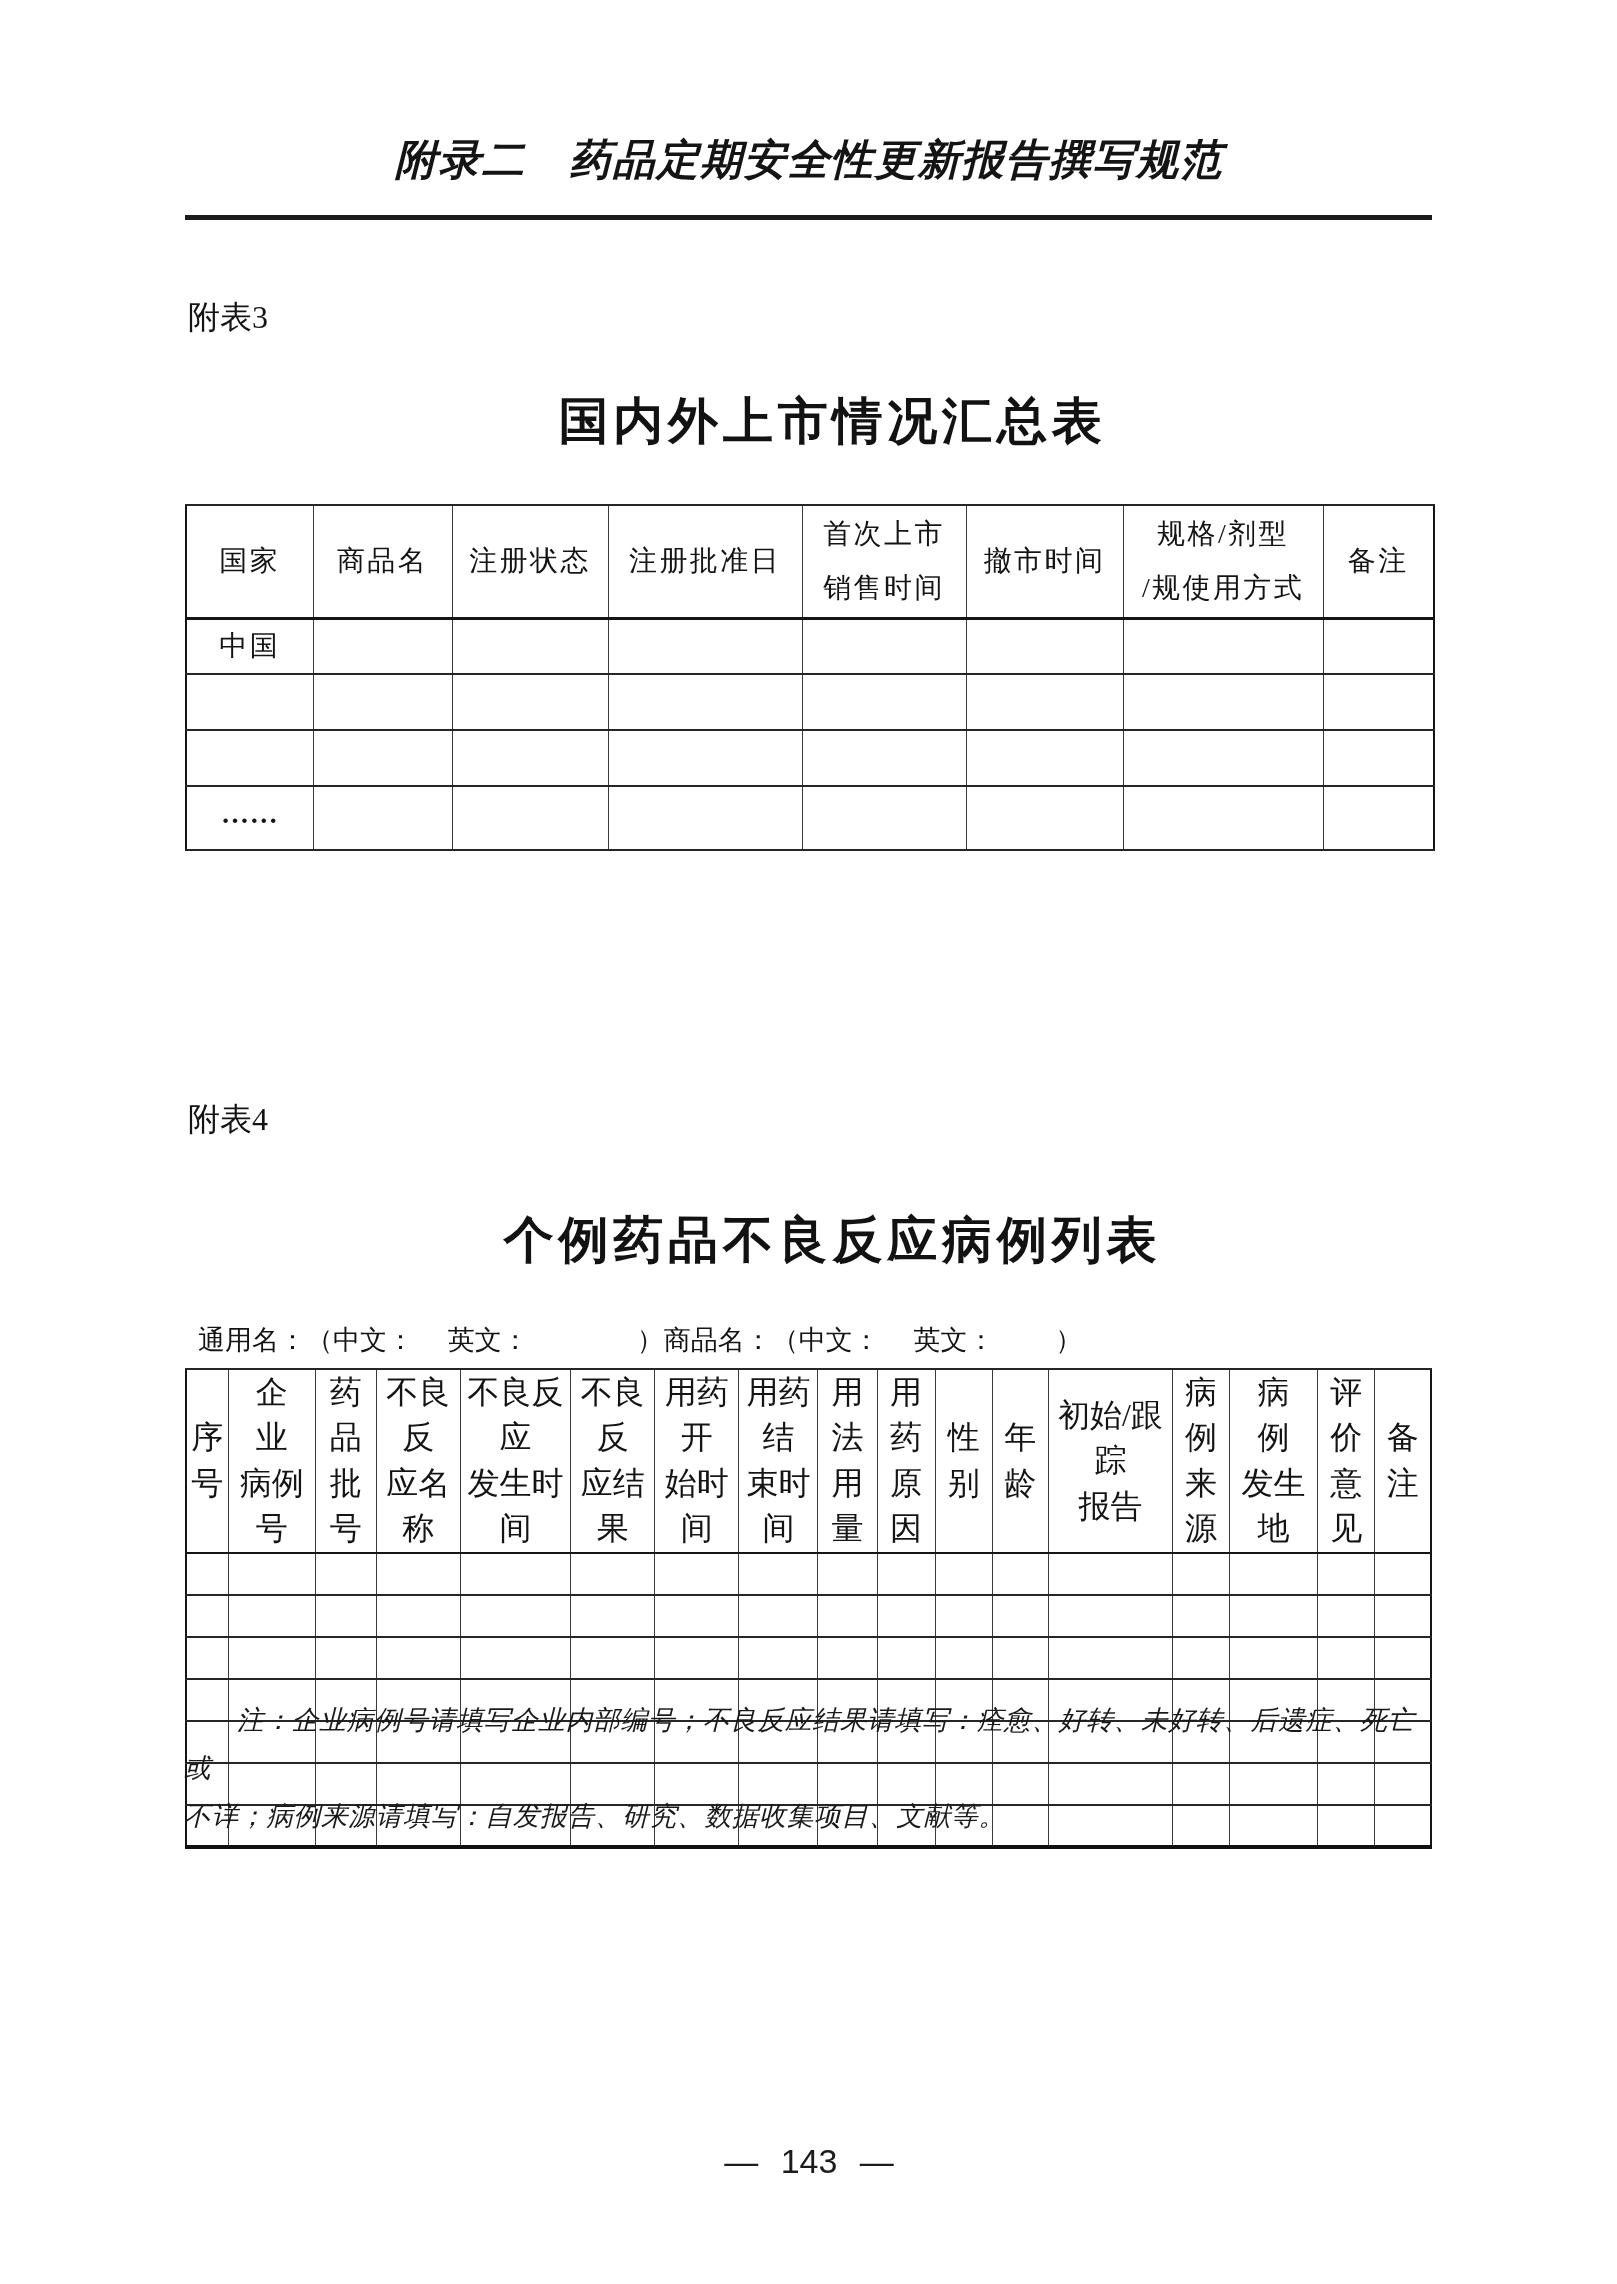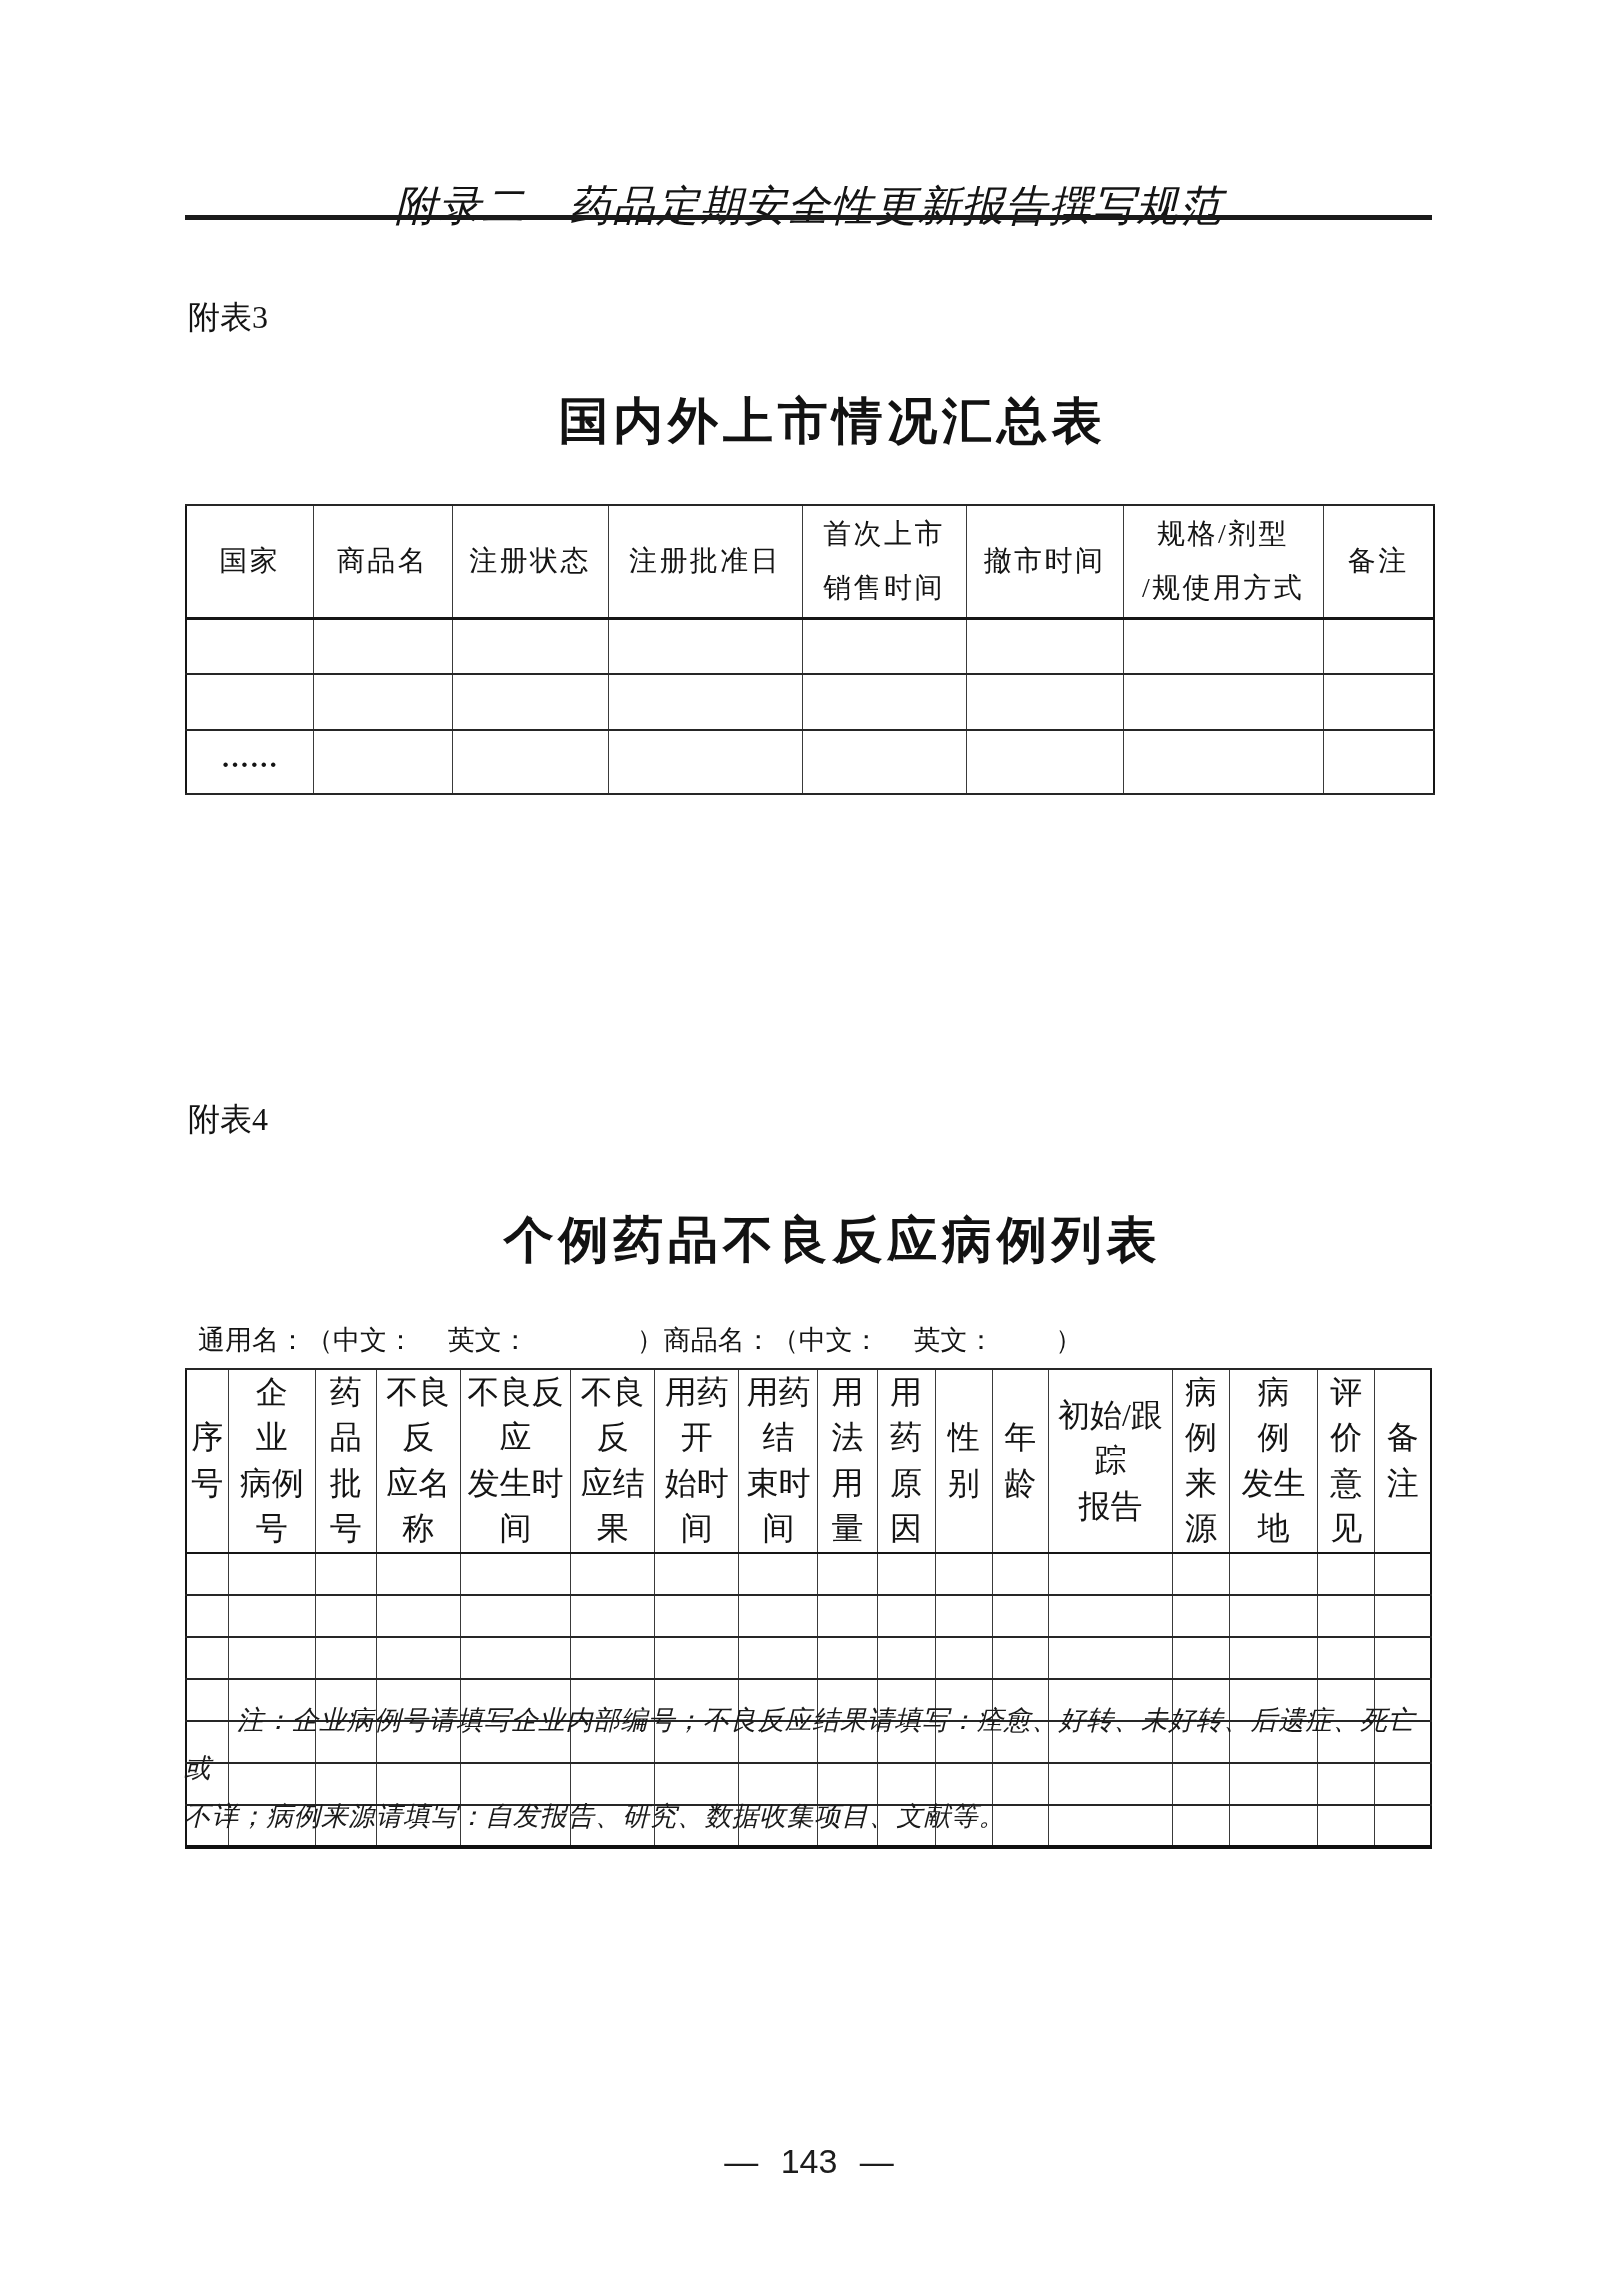--- a/index.html
+++ b/index.html
@@ -13,27 +13,26 @@
     color: #161616;
     overflow: hidden;
   }
 
   
   .doc-header {
     position: absolute;
     top: 132px; left: 0; width: 100%;
     text-align: center;
     font-family: "Liberation Sans", sans-serif;
-    font-weight: 400;
+    font-weight: 700;
     font-style: italic;
     font-size: 42px;
     letter-spacing: 1.6px;
     color: #141414;
     white-space: pre;
-    margin-top: 46px;
   }
   .header-rule {
     position: absolute;
     top: 215px; left: 185px;
     width: 1247px; height: 4.8px;
     background: #1b1b1b;
   }
 
   
   .appendix-label {
@@ -169,20 +168,30 @@
           <th>注册批准日</th>
           <th>首次上市
 销售时间</th>
           <th>撤市时间</th>
           <th>规格/剂型
 /规使用方式</th>
           <th>备注</th>
         </tr>
     </thead>
     <tbody>
+        <tr>
+          <td>中国</td>
+          <td></td>
+          <td></td>
+          <td></td>
+          <td></td>
+          <td></td>
+          <td></td>
+          <td></td>
+        </tr>
         <tr>
           <td></td>
           <td></td>
           <td></td>
           <td></td>
           <td></td>
           <td></td>
           <td></td>
           <td></td>
         </tr>

